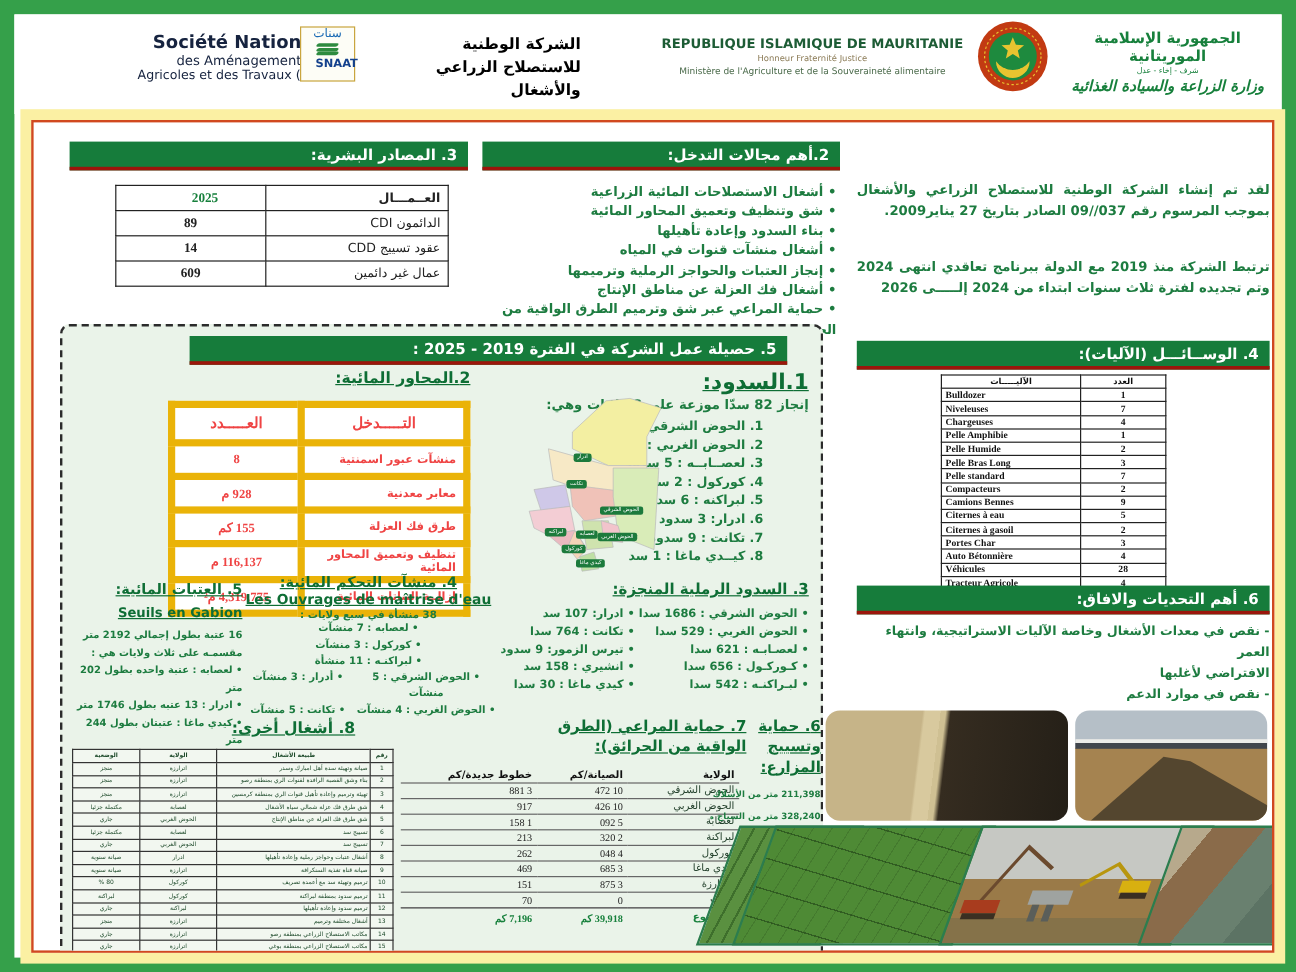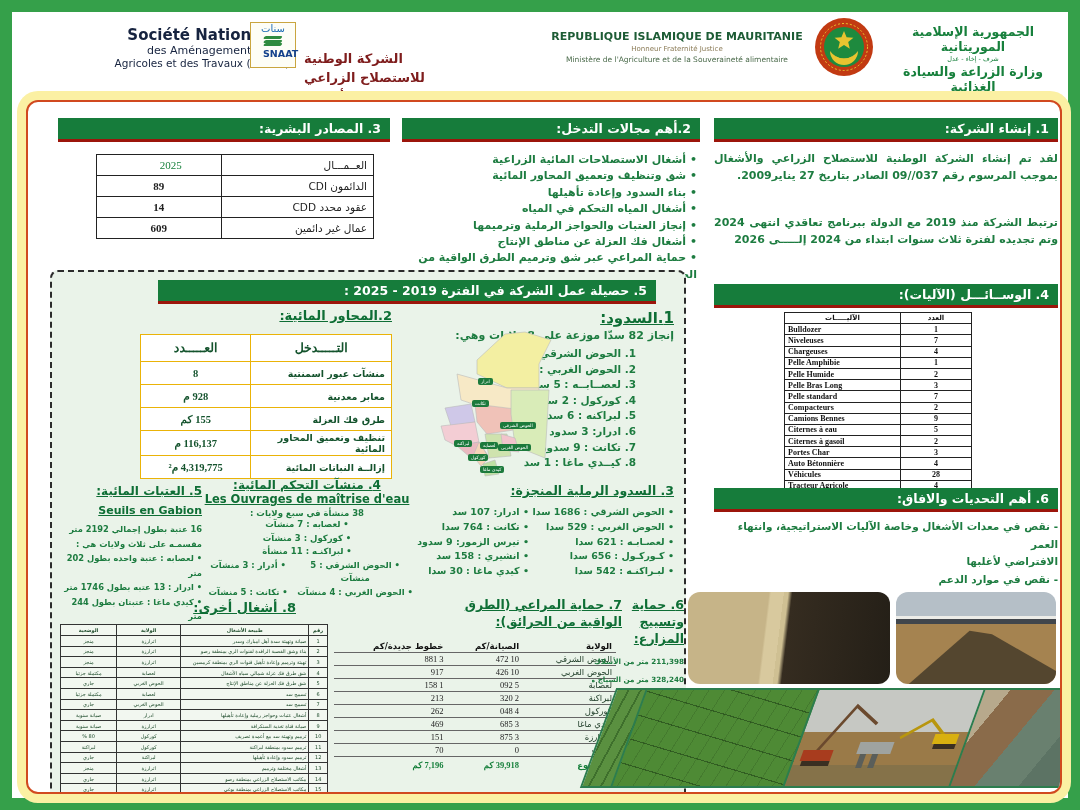--- a/index.html
+++ b/index.html
@@ -10,43 +10,43 @@
   .hdr{position:absolute;left:0;top:0;width:1056px;height:83px;background:#fff;}
   .org{left:80px;top:14px;width:220px;text-align:center;color:#16233f;}
   .org .l1{font-size:15px;font-weight:bold;}
   .org .l2{font-size:11px;}
   .org .l3{font-size:10.5px;}
   .logo{left:238px;top:10px;width:46px;height:46px;border:1.5px solid #c9a53f;background:#fdfdf6;text-align:center;}
   .logo .ar{color:#1a6ab4;font-size:10px;line-height:11px;}
   .logo .wv{height:13px;padding-top:1px;}
   .logo .wv i{display:block;width:18px;height:2.5px;background:#2e8b3f;margin:1px auto;border-radius:2px;transform:skewX(-30deg);}
   .logo .en{color:#14418c;font-size:9.5px;font-weight:bold;margin-left:12px;}
-  .company-ar{left:292px;top:16px;width:180px;text-align:left;color:#7f1d1d;font-weight:bold;font-size:13px;line-height:19px;direction:rtl;margin-top:21px;}
+  .company-ar{left:292px;top:16px;width:180px;text-align:right;color:#000000;font-weight:bold;font-size:13px;line-height:19px;direction:rtl;}
   .rim-fr{left:530px;top:18px;width:270px;text-align:center;}
   .rim-fr .l1{font-size:11px;font-weight:bold;color:#1d5c35;}
   .rim-fr .l2{font-size:7px;color:#8a7a55;margin-top:2px;}
   .rim-fr .l3{font-size:7.5px;color:#4a6a4a;margin-top:2px;}
   .seal{left:802px;top:5px;width:60px;height:60px;}
   .rim-ar{left:872px;top:12px;width:178px;text-align:center;color:#17803c;direction:rtl;}
   .rim-ar .l1{font-size:12.5px;font-weight:bold;}
   .rim-ar .l2{font-size:6.5px;margin:1px 0;}
-  .rim-ar .l3{font-size:12.5px;font-weight:bold;}
+  .rim-ar .l3{font-size:12.5px;font-weight:bold;font-style:italic;}
   
   .panel{position:absolute;left:14px;top:88px;width:1032px;height:690px;background:#fff;
-         border:2px solid #d1491f;border-radius:12px;box-shadow:0 0 0 9px #fbf0a3;overflow:hidden;}
+         border:2px solid #d1491f;border-radius:0;box-shadow:0 0 0 9px #fbf0a3;overflow:hidden;}
   .bar{background:#167c3b;color:#fff;font-weight:bold;font-size:12.5px;text-align:right;
        padding:3px 9px 0 9px;border-bottom:3px solid #9c150b;direction:rtl;height:24px;}
   .gtxt{color:#1d7c40;font-weight:bold;direction:rtl;text-align:right;}
   .ut{color:#0e6e35;font-weight:bold;text-decoration:underline;direction:rtl;}
   table{border-collapse:collapse;}
   
   .t3{left:68px;top:52px;width:278px;font-size:10.5px;direction:rtl;}
   .t3 td{border:1px solid #222;padding:1px 6px;height:18px;color:#222;}
   .t3 td.val{width:45%;text-align:center;font-family:"Liberation Serif",serif;font-weight:bold;font-size:11px;}
-  .t3 tr:first-child td{font-weight:normal;padding-left:30px;}
+  .t3 tr:first-child td{font-weight:bold;padding-left:30px;}
   .t3 tr:first-child td.val{color:#17803c;}
   
   .b2{left:377px;top:50px;width:292px;font-size:11px;line-height:16.4px;}
   .b2 li{list-style:none;}
   .b2 li::before{content:"• ";}
   ul{margin:0;padding:0;}
   
   .p1a{left:686px;top:48px;width:344px;font-size:11px;line-height:17px;text-align:justify;}
   .p1b{left:686px;top:112px;width:344px;font-size:11px;line-height:17px;text-align:justify;}
   
@@ -54,28 +54,28 @@
   .t4 td,.t4 th{border:1px solid #222;padding:0 3px;height:10.2px;color:#111;}
   .t4 th{font-size:7px;font-weight:bold;direction:rtl;}
   .t4 td.nm{font-family:"Liberation Serif",serif;font-weight:bold;}
   .t4 td.ct{width:38%;text-align:center;font-family:"Liberation Serif",serif;font-weight:bold;}
   
   .c6{left:686px;top:416px;width:344px;font-size:10.5px;line-height:17.5px;}
   
   .box5{left:22px;top:168px;width:636px;height:616px;background:#eaf3e9;border:2px dashed #2b2b2b;border-radius:8px;}
   .bar5{left:106px;top:8px;width:498px;}
   .dams{right:10px;top:36px;width:268px;}
-  .dams .tt{font-size:15px;margin-left:15px;}
+  .dams .tt{font-size:18px;margin-left:15px;}
   .dams .in{font-size:11px;margin-top:2px;}
   .dams ol{margin:4px 38px 0 0;padding:0;font-size:10.5px;line-height:15.6px;list-style:none;}
   .map{left:374px;top:58px;width:142px;height:150px;}
   .mlbl{position:absolute;background:#1c7a3c;color:#fff;font-size:4.5px;padding:1px 3px;border-radius:2px;white-space:nowrap;}
   .axes-t{left:88px;top:36px;width:252px;font-size:13px;text-align:right;}
   .ta{left:88px;top:62px;width:252px;direction:rtl;background:#fff;}
-  .ta td,.ta th{border:1px solid #eab308;padding:1px 6px;color:#14532d;}
+  .ta td,.ta th{border:6px solid #eab308;padding:1px 6px;color:#ef4444;}
   .ta th{height:24px;font-family:"Liberation Serif",serif;font-size:12.5px;}
   .ta td{height:20px;font-size:9.5px;font-weight:bold;}
   .ta td.val{width:44%;text-align:center;font-family:"Liberation Serif",serif;font-size:10.5px;}
   
   .sand{right:10px;top:208px;width:290px;}
   .sand .tt{font-size:12.5px;}
   .cols2{display:flex;direction:rtl;margin-top:6px;}
   .cols2 ul{width:50%;font-size:9.5px;line-height:14.8px;}
   .cols2 li{list-style:none;}
   .cols2 li::before,.wsing li::before,.wpair span::before{content:"• ";}
@@ -185,43 +185,42 @@
 
       <tr>
           <td>العــمـــال</td>
           <td class="val">2025</td>
         </tr>
           <tr>
           <td>الدائمون CDI</td>
           <td class="val">89</td>
         </tr>
           <tr>
-          <td>عقود محدد CDD</td>
+          <td>عقود تسييج CDD</td>
           <td class="val">14</td>
         </tr>
           <tr>
           <td>عمال غير دائمين</td>
           <td class="val">609</td>
         </tr>
         </tbody>
     </table>
 
     <div class="abs bar" style="left:374px;top:16px;width:298px;">2.أهم مجالات التدخل:</div>
     <ul class="abs b2 gtxt">
 
     <li>أشغال الاستصلاحات المائية الزراعية</li>
         <li>شق وتنظيف وتعميق المحاور المائية</li>
         <li>بناء السدود وإعادة تأهيلها</li>
-        <li>أشغال المياه التحكم في المياه</li>
+        <li>أشغال منشآت قنوات في المياه</li>
         <li>إنجاز العتبات والحواجز الرملية وترميمها</li>
         <li>أشغال فك العزلة عن مناطق الإنتاج</li>
         <li>حماية المراعي عبر شق وترميم الطرق الواقية من الحرائق</li>
       </ul>
 
-    <div class="abs bar" style="left:686px;top:16px;width:344px;">1. إنشاء الشركة:</div>
     <div class="abs gtxt p1a">لقد تم إنشاء الشركة الوطنية للاستصلاح الزراعي والأشغال بموجب المرسوم رقم 037//09 الصادر بتاريخ 27 يناير2009.</div>
     <div class="abs gtxt p1b">ترتبط الشركة منذ 2019 مع الدولة ببرنامج تعاقدي انتهى 2024 وتم تجديده لفترة ثلاث سنوات ابتداء من 2024 إلـــــى 2026</div>
 
     <div class="abs bar" style="left:686px;top:182px;width:344px;">4. الوســائـــل (الآليات):</div>
     <table class="abs t4">
       <thead>
         <tr>
           <th>الآليـــــات</th>
           <th>العدد</th>
         </tr>

